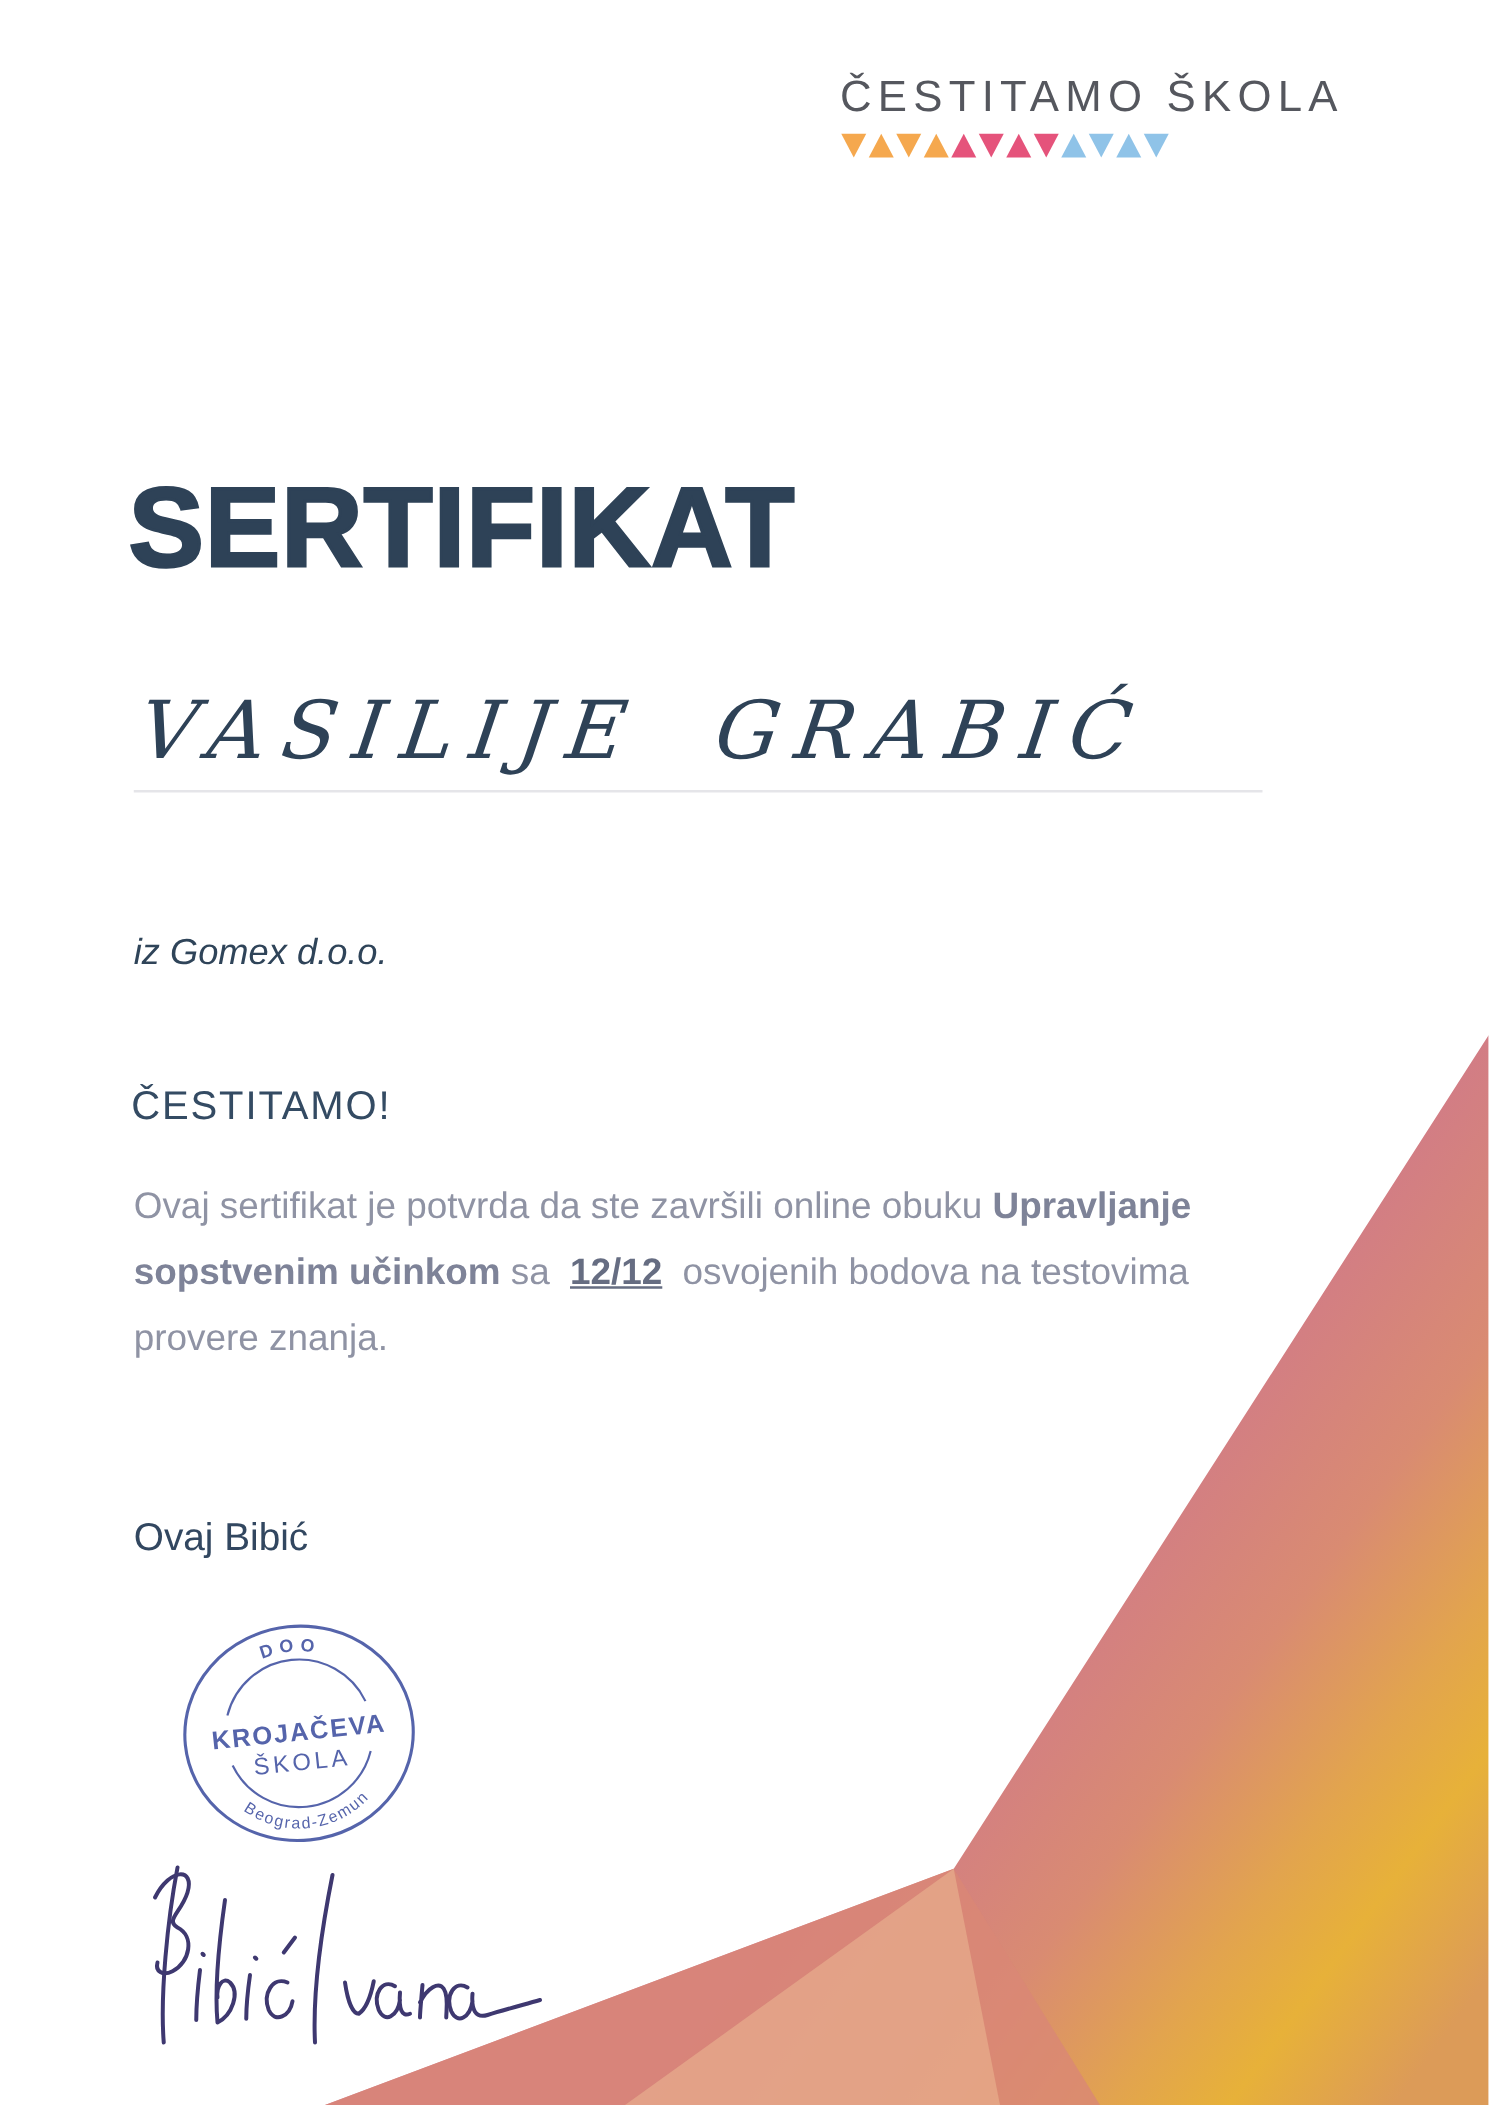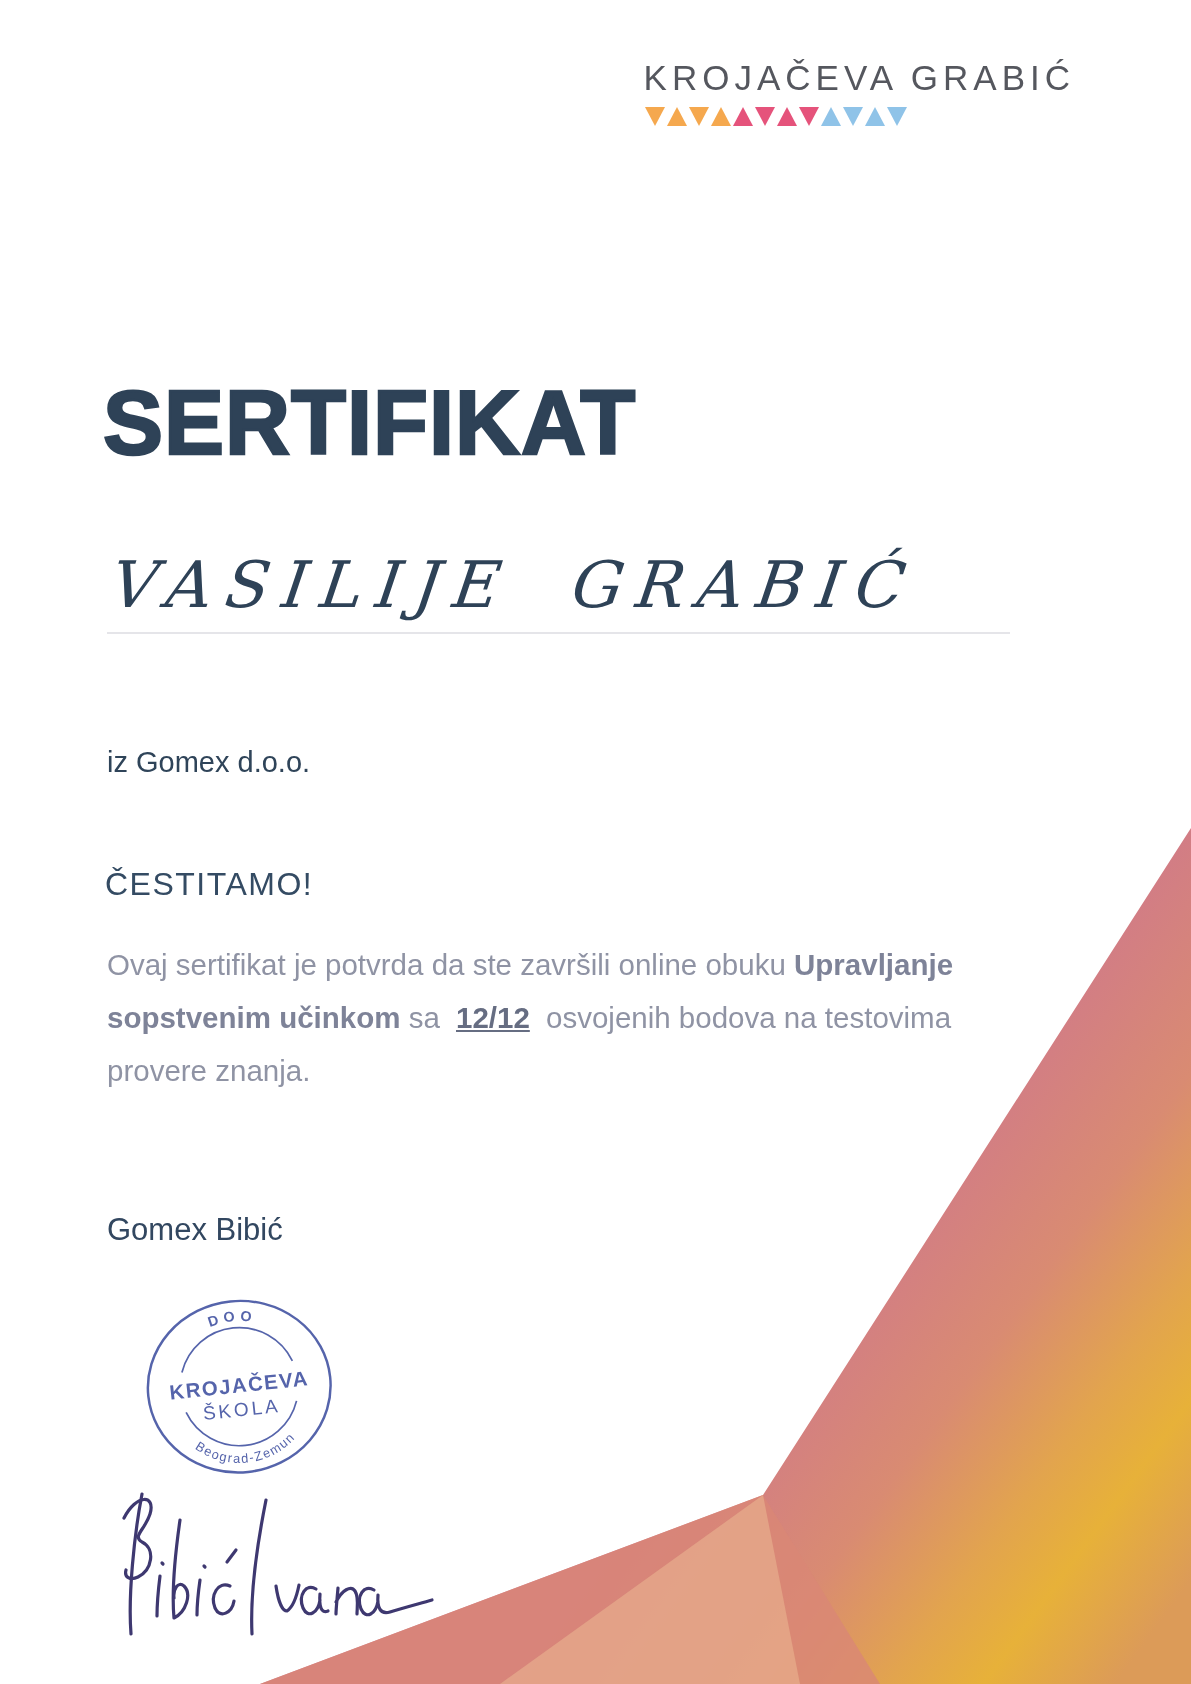--- a/index.html
+++ b/index.html
@@ -26,21 +26,21 @@
   .logo-tris{margin-top:9px;height:20px;white-space:nowrap;font-size:0;}
   .tri{display:inline-block;width:0;height:0;border-left:10px solid transparent;border-right:10px solid transparent;margin:0 1px;vertical-align:top;}
   .tri.up{border-bottom:19px solid var(--c);}
   .tri.down{border-top:19px solid var(--c);}
 
   .issuer{position:absolute;left:107px;top:350px;font-size:30px;color:#33485F;}
   .title{position:absolute;left:103px;top:378px;font-size:90px;font-weight:700;letter-spacing:1px;color:var(--navy);-webkit-text-stroke:2.5px var(--navy);line-height:1;}
 
   .name-block{position:absolute;left:107px;top:548px;width:903px;border-bottom:2px solid var(--rule);padding-bottom:10px;}
   .name{display:inline-block;font-family:"DejaVu Serif",serif;font-style:italic;font-size:64px;color:var(--navy);letter-spacing:13px;word-spacing:26px;transform:skewX(-8deg);transform-origin:left bottom;white-space:nowrap;}
-  .from{position:absolute;left:107px;top:746px;font-size:29px;color:#2F4459;}
+  .from{position:absolute;left:107px;top:746px;font-size:29px;font-style:italic;color:#2F4459;}
 
   .congrats{position:absolute;left:105px;top:866px;font-size:32px;font-weight:400;letter-spacing:1.5px;color:#344B63;}
   .body-text{position:absolute;left:107px;top:938px;width:895px;font-size:29.5px;line-height:1.8;color:var(--body-gray);}
   .body-text b{color:var(--bold-gray);font-weight:700;}
   .body-text b.score{color:var(--score-gray);margin:0 8px;text-decoration:underline;}
 
   .sig-name{position:absolute;left:107px;top:1212px;font-size:31px;color:#324760;}
   .sig-role{position:absolute;left:107px;top:1256px;font-size:28px;color:var(--gray);}
 
   .stamp{position:absolute;left:144px;top:1296px;width:200px;height:188px;opacity:.92;}
@@ -65,36 +65,36 @@
     </defs>
     <polygon points="1191,828 763,1495 260,1684 1191,1684" fill="url(#wedgeGrad)"></polygon>
     <polygon points="763,1495 260,1684 880,1684" fill="#D98776" opacity="0.8"></polygon>
     <polygon points="763,1495 500,1684 800,1684" fill="#EDBE96" opacity="0.5"></polygon>
   </svg>
 
   <div class="content">
 
 
     <div class="logo">
-      <div class="logo-text">KROJAČEVA GRABIĆ</div>
+      <div class="logo-text">ČESTITAMO ŠKOLA</div>
       <div class="logo-tris"><span class="tri down" style="--c: #F5A84E;"></span><span class="tri up" style="--c: #F5A84E;"></span><span class="tri down" style="--c: #F5A84E;"></span><span class="tri up" style="--c: #F5A84E;"></span><span class="tri up" style="--c: #E5537B;"></span><span class="tri down" style="--c: #E5537B;"></span><span class="tri up" style="--c: #E5537B;"></span><span class="tri down" style="--c: #E5537B;"></span><span class="tri up" style="--c: #8FC3E8;"></span><span class="tri down" style="--c: #8FC3E8;"></span><span class="tri up" style="--c: #8FC3E8;"></span><span class="tri down" style="--c: #8FC3E8;"></span></div>
     </div>
 
     <h1 class="title">SERTIFIKAT</h1>
 
     <div class="name-block">
       <span class="name">VASILIJE GRABIĆ</span>
     </div>
     <div class="from">iz Gomex d.o.o.</div>
 
     <h2 class="congrats">ČESTITAMO!</h2>
 
     <p class="body-text"><span>Ovaj sertifikat je potvrda da ste završili online obuku </span><b>Upravljanje sopstvenim učinkom</b><span> sa </span><b class="score">12/12</b><span> osvojenih bodova na testovima provere znanja.</span></p>
 
-    <div class="sig-name">Gomex Bibić</div>
+    <div class="sig-name">Ovaj Bibić</div>
 
     <svg class="stamp" viewBox="0 0 210 195" aria-hidden="true">
       <defs>
         <path id="stampTopArc" d="M 31.6,64.5 A 79,79 0 0 1 168.4,64.5"></path>
         <path id="stampBottomArc" d="M 27.5,127.8 A 80,80 0 0 0 172.5,127.8"></path>
       </defs>
       <g transform="rotate(-6 100 94)">
         <ellipse cx="100" cy="94" rx="96" ry="90" fill="none" stroke="#4757A4" stroke-width="2.6"></ellipse>
         <path d="M 41.7,72.9 A 62,62 0 0 1 158.3,72.9" fill="none" stroke="#4757A4" stroke-width="1.8"></path>
         <path d="M 41.7,115.1 A 62,62 0 0 0 158.3,115.1" fill="none" stroke="#4757A4" stroke-width="1.8"></path>

